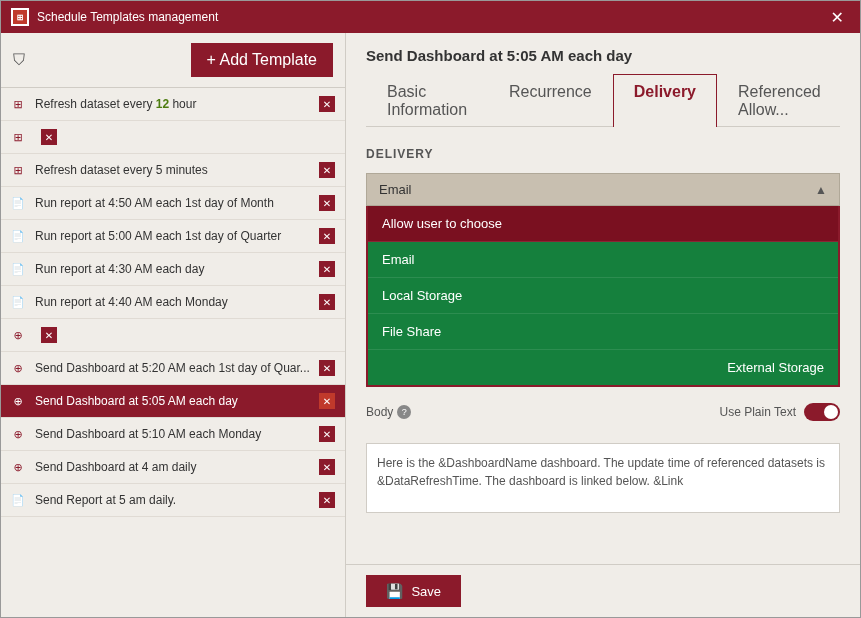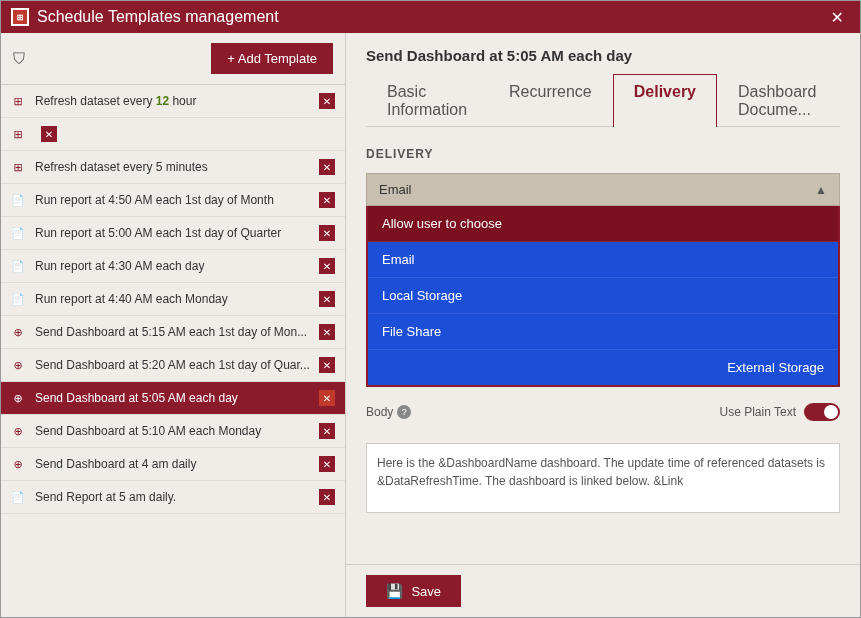--- a/index.html
+++ b/index.html
@@ -45,21 +45,21 @@
     }
 
     .title-bar-app {
       font-weight: bold;
       font-size: 12px;
       letter-spacing: 1px;
       margin-right: 20px;
     }
 
     .title-bar-subtitle {
-      font-size: 16px;
+      font-size: 12px;
       flex: 1;
     }
 
     .title-bar-close {
       cursor: pointer;
       font-size: 16px;
       padding: 2px 6px;
     }
 
     
@@ -91,21 +91,21 @@
       color: #555;
       font-size: 16px;
       cursor: pointer;
     }
 
     .add-template-btn {
       background: #8b1a2b;
       color: white;
       border: none;
       padding: 8px 16px;
-      font-size: 13px;
+      font-size: 16px;
       cursor: pointer;
       display: flex;
       align-items: center;
       gap: 6px;
       margin-left: auto;
     }
 
     .template-list {
       flex: 1;
       overflow-y: auto;
@@ -264,21 +264,21 @@
       justify-content: space-between;
       cursor: pointer;
     }
 
     .dropdown-arrow {
       font-size: 12px;
       color: #555;
     }
 
     .dropdown-options {
-      background: #1d4ed8;
+      background: #15803d;
       border: 2px solid #8b1a2b;
       border-top: none;
     }
 
     .dropdown-option {
       padding: 10px 14px;
       font-size: 13px;
       color: white;
       cursor: pointer;
       border-bottom: 1px solid rgba(255,255,255,0.1);
@@ -446,21 +446,20 @@
         </div>
 
         <div class="template-item">
           <div class="template-item-icon report">📄</div>
           <span class="template-item-text">Run report at 4:40 AM each Monday</span>
           <div class="template-item-delete">✕</div>
         </div>
 
         <div class="template-item">
           <div class="template-item-icon dashboard">⊕</div>
-          <span class="template-item-text">Send Dashboard at 5:15 AM each 1st day of Mon...</span>
           <div class="template-item-delete">✕</div>
         </div>
 
         <div class="template-item">
           <div class="template-item-icon dashboard">⊕</div>
           <span class="template-item-text">Send Dashboard at 5:20 AM each 1st day of Quar...</span>
           <div class="template-item-delete">✕</div>
         </div>
 
         <div class="template-item active">
@@ -490,21 +489,21 @@
       </div>
     </div>
 
     <div class="right-panel">
       <div class="right-header">
         <div class="right-title">Send Dashboard at 5:05 AM each day</div>
         <div class="tabs">
           <div class="tab">Basic Information</div>
           <div class="tab">Recurrence</div>
           <div class="tab active">Delivery</div>
-          <div class="tab">Dashboard Docume...</div>
+          <div class="tab">Referenced Allow...</div>
         </div>
       </div>
 
       <div class="right-content">
         <div class="section-title">DELIVERY</div>
 
         <div class="delivery-dropdown">
           <div class="dropdown-selected">
             <span>Email</span>
             <span class="dropdown-arrow">▲</span>

